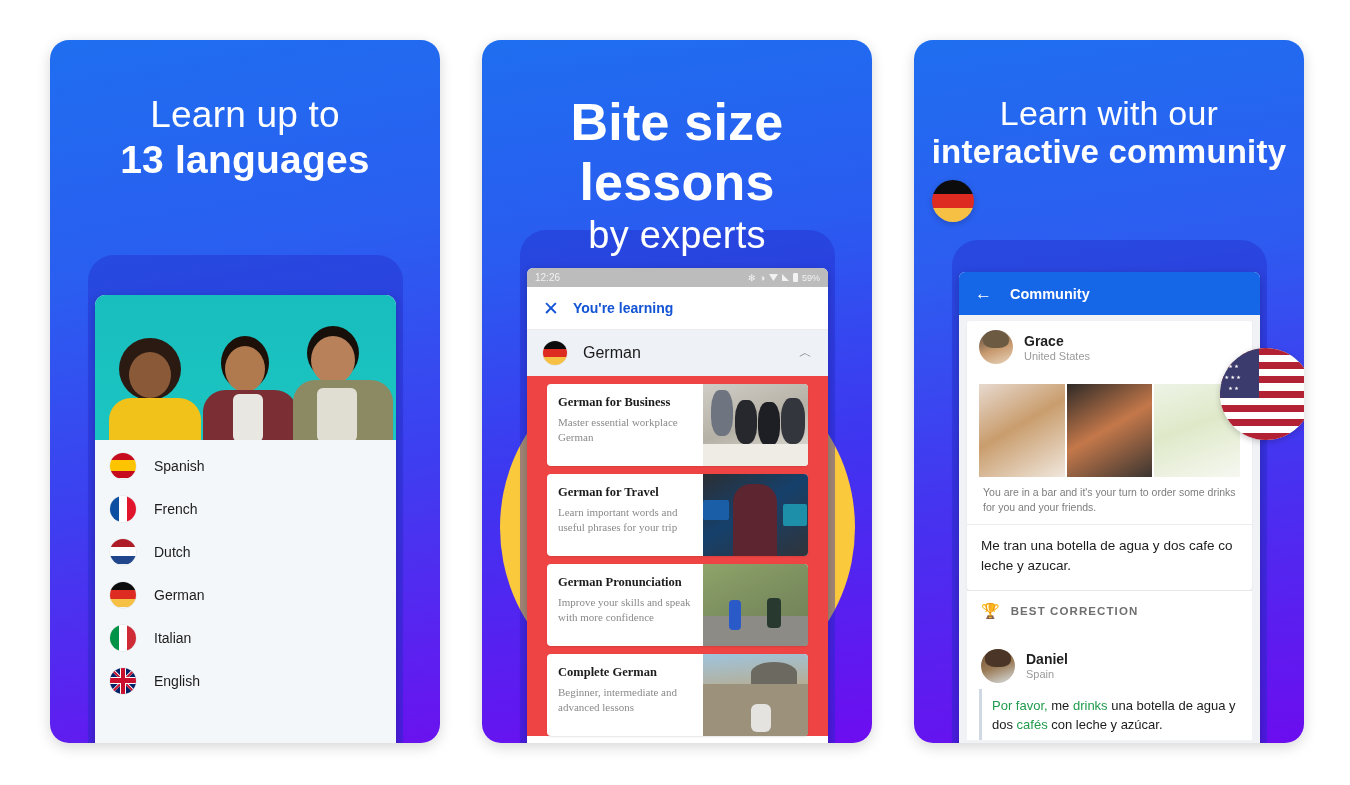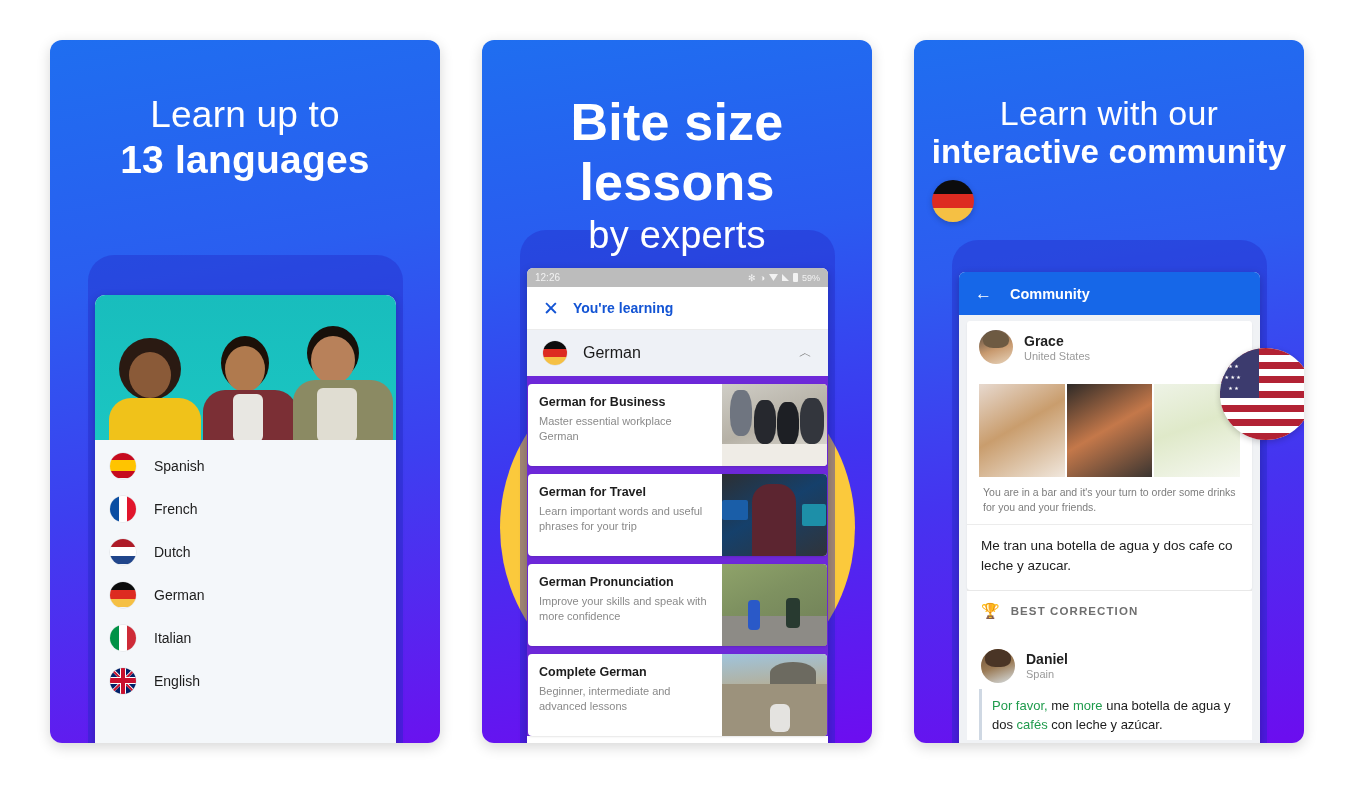--- a/index.html
+++ b/index.html
@@ -9,21 +9,21 @@
     font-family: "Liberation Sans", sans-serif;
     overflow: hidden;
     position: relative;
   }
   .gallery { display: flex; gap: 42px; padding: 40px 50px; }
 
   
   .panel {
     position: relative;
     width: 390px; height: 703px;
-    border-radius: 12px;
+    border-radius: 19px;
     overflow: hidden;
     box-shadow: 0 4px 14px rgba(0,0,0,0.16);
     background: linear-gradient(170deg, #1f6ef0 0%, #2a5ef0 32%, #3d3ff0 62%, #6a12ef 100%);
     flex: 0 0 auto;
   }
   .panel.p2 { background: linear-gradient(172deg, #1f6ef0 0%, #2a5bf0 30%, #3f35f0 60%, #6d0df0 100%); }
   .panel.p3 { background: linear-gradient(172deg, #1f6ef0 0%, #2d5cf0 32%, #4534f0 62%, #6c0def 100%); }
 
   .headline {
     position: relative; z-index: 6;
@@ -135,21 +135,21 @@
   }
   .x-icon { color: #1354d4; font-size: 19px; font-weight: 300; line-height: 1; }
   .learning-bar .txt { color: #1354d4; font-weight: 700; font-size: 14px; }
   .german-row {
     height: 46px; display:flex; align-items:center; padding: 0 16px;
     background: #eef1f6;
   }
   .german-row .flag { width: 24px; height: 24px; }
   .german-row .nm { margin-left: 16px; font-size: 16px; color: #1a1a1a; }
   .german-row .chev { margin-left:auto; color:#777; font-size: 13px; }
-  .lessons { background: #6d28d9; padding: 8px 1px 0; }
+  .lessons { background: #ef4444; padding: 8px 20px 0; font-family: Liberation Serif, serif; }
   .lesson-card {
     display: flex; background: #fff; border-radius: 4px;
     margin-bottom: 8px; overflow: hidden; height: 82px;
     box-shadow: 0 1px 2px rgba(0,0,0,0.10);
   }
   .lesson-text { flex: 1; padding: 11px 10px 0 11px; }
   .lesson-title { font-size: 12.5px; font-weight: 700; color: #1c1c1c; margin-bottom: 5px; }
   .lesson-sub { font-size: 11px; color: #8a8a8a; line-height: 1.32; }
   .lesson-img { width: 105px; flex: 0 0 auto; position: relative; overflow:hidden; }
   .li-biz  { background: linear-gradient(160deg,#cfcdc6 0%,#b6b1a6 48%,#e8e6e0 100%); }
@@ -420,21 +420,21 @@
       <div class="corr-block">
         <div class="post-user" style="padding:8px 0 6px 2px;">
           <span class="avatar av-daniel">
               <span class="av-hair" style="background:#4a3526;"></span>
             </span>
           <span>
             <span class="pu-name" style="display:block">Daniel</span>
             <span class="pu-loc" style="display:block">Spain</span>
           </span>
         </div>
-        <div class="corr-text"><span class="ok">Por favor,</span><span> me </span><span class="ok">more</span><span> una botella de agua y dos </span><span class="ok">cafés</span><span> con leche y azúcar.</span></div>
+        <div class="corr-text"><span class="ok">Por favor,</span><span> me </span><span class="ok">drinks</span><span> una botella de agua y dos </span><span class="ok">cafés</span><span> con leche y azúcar.</span></div>
       </div>
     </div>
 
     <span class="flag-badge f-us" style="right:-8px;top:308px;width:92px;height:92px;">
       <span class="st" style="top:0;height:7.7%"></span>
       <span class="st" style="top:15.4%;height:7.7%"></span>
       <span class="st" style="top:30.8%;height:7.7%"></span>
       <span class="st" style="top:46.2%;height:7.7%"></span>
       <span class="st" style="top:61.5%;height:7.7%"></span>
       <span class="st" style="top:76.9%;height:7.7%"></span>

